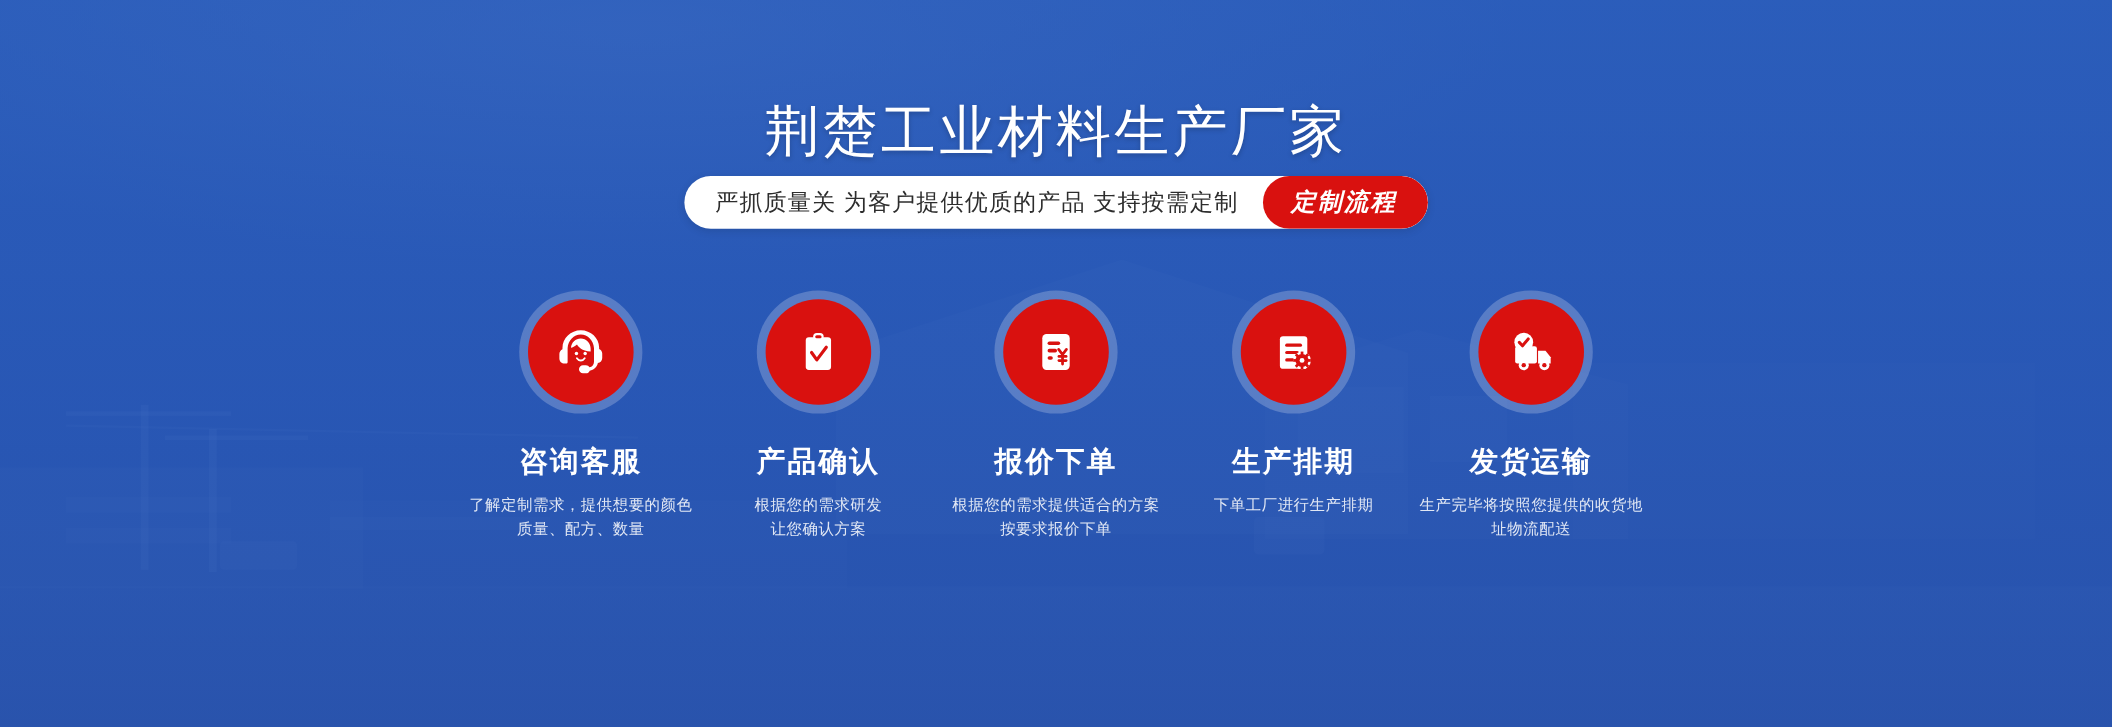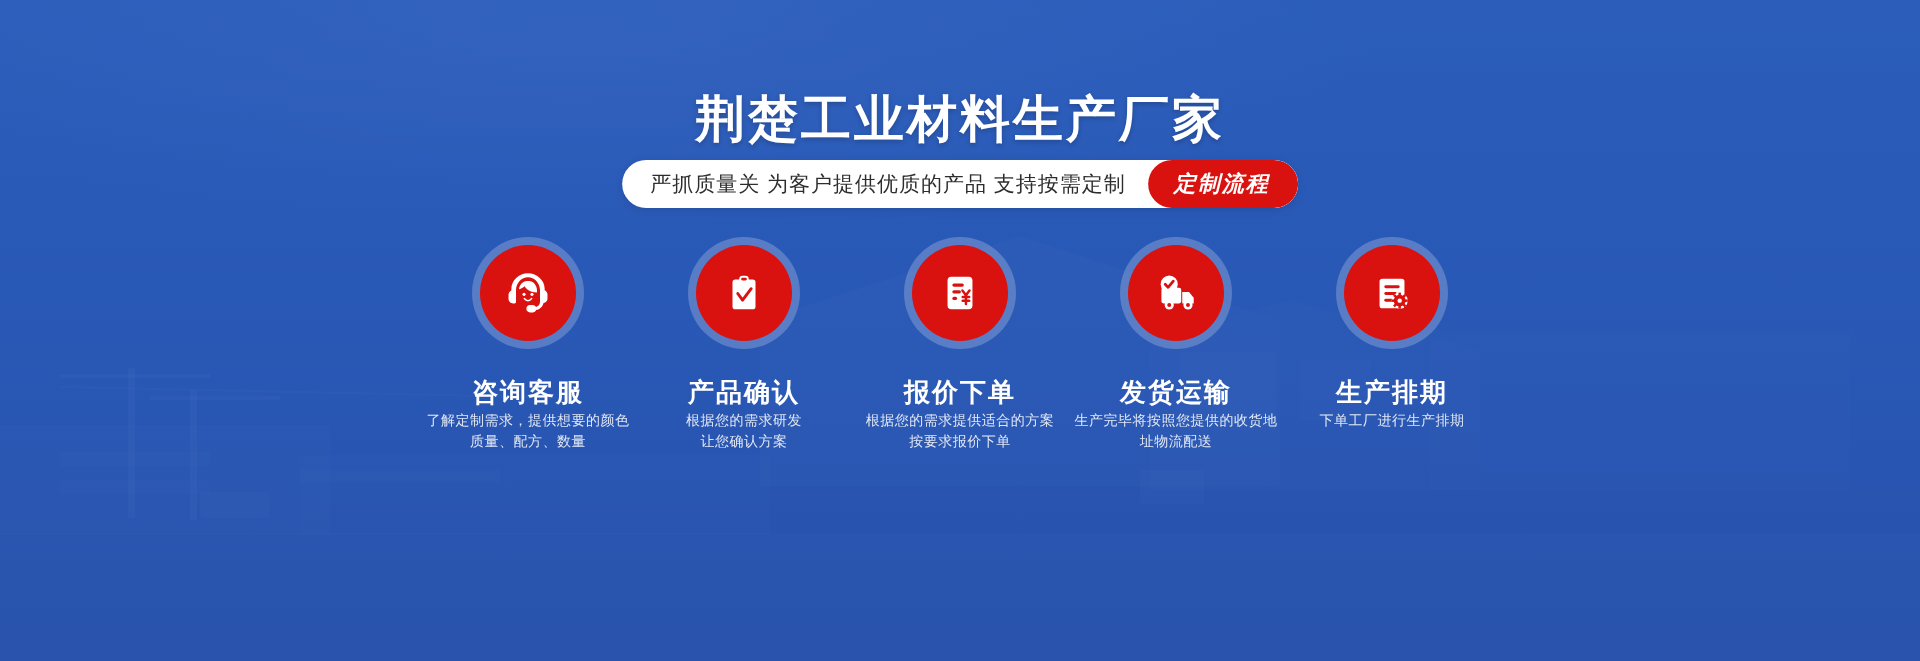--- a/index.html
+++ b/index.html
@@ -99,21 +99,21 @@
     position: relative;
     z-index: 5;
     width: 1920px;
     height: 661px;
   }
   .headline {
     position: absolute;
     left: 0; top: 86px; width: 100%;
     text-align: center;
     font-size: 50px;
-    font-weight: 700;
+    font-weight: 400;
     letter-spacing: 3px;
     color: #ffffff;
     text-shadow: 0 2px 5px rgba(0,0,0,.22);
   }
   
   .pill {
     position: absolute;
     left: 50%;
     transform: translateX(-50%);
     top: 160px;
@@ -148,24 +148,25 @@
     white-space: nowrap;
     cursor: pointer;
     font-style: italic;
   }
 
   
   .steps {
     position: absolute;
     left: 50%;
     transform: translateX(-50%);
-    top: 237px;
+    top: 264px;
     width: 1080px;
     display: flex;
     justify-content: space-between;
+    font-family: Liberation Mono, monospace;
   }
   .step {
     width: 216px;
     display: flex;
     flex-direction: column;
     align-items: center;
   }
   .ring {
     width: 112px;
     height: 112px;
@@ -188,20 +189,21 @@
   .disc svg { display: block; }
   .step-title {
     margin-top: 26px;
     font-size: 26px;
     font-weight: 700;
     color: #ffffff;
     letter-spacing: 2px;
     white-space: nowrap;
   }
   .step-desc {
+    margin-top: 14px;
     font-size: 14px;
     line-height: 21px;
     color: rgba(255,255,255,.86);
     text-align: center;
     width: 210px;
     letter-spacing: .5px;
   }
 </style>
 </head>
 <body>
@@ -297,42 +299,20 @@
                 <path d="M26.8 32.1 H33.6"></path>
                 <path d="M30.2 26.4 V35.4"></path>
               </g>
             </svg>
           </div>
         </div>
         <div class="step-title">报价下单</div>
         <div class="step-desc">
           <span>根据您的需求提供适合的方案</span><br>
           <span>按要求报价下单</span>
-        </div>
-      </div>
-
-      <div class="step">
-        <div class="ring">
-          <div class="disc">
-            <svg width="50" height="50" viewBox="0 0 48 48">
-              <rect x="10" y="19" width="19" height="15" rx="2" fill="#ffffff"></rect>
-              <path d="M30 23h6.5l4.5 5.6V34H30z" fill="#ffffff"></path>
-              <circle cx="17.5" cy="35.5" r="4.4" fill="#ffffff"></circle>
-              <circle cx="17.5" cy="35.5" r="1.9" fill="#d9110f"></circle>
-              <circle cx="35.5" cy="35.5" r="4.4" fill="#ffffff"></circle>
-              <circle cx="35.5" cy="35.5" r="1.9" fill="#d9110f"></circle>
-              <circle cx="17.5" cy="15.5" r="8.2" fill="#ffffff"></circle>
-              <path d="M13.6 15.6 L16.4 18.6 L21.4 12.6" fill="none" stroke="#d9110f" stroke-width="2.6" stroke-linecap="round" stroke-linejoin="round"></path>
-            </svg>
-          </div>
-        </div>
-        <div class="step-title">发货运输</div>
-        <div class="step-desc">
-          <span>生产完毕将按照您提供的收货地</span><br>
-          <span>址物流配送</span>
         </div>
       </div>
 
       <div class="step">
         <div class="ring">
           <div class="disc">
             <svg width="46" height="46" viewBox="0 0 48 48">
               <rect x="11" y="9" width="26" height="31" rx="3" fill="#ffffff"></rect>
               <rect x="16" y="16" width="16" height="3" rx="1.5" fill="#d9110f"></rect>
               <rect x="16" y="23" width="13" height="3" rx="1.5" fill="#d9110f"></rect>
@@ -355,15 +335,37 @@
             </svg>
           </div>
         </div>
         <div class="step-title">生产排期</div>
         <div class="step-desc">
           <span>下单工厂进行生产排期</span><br>
           <span></span>
         </div>
       </div>
 
+      <div class="step">
+        <div class="ring">
+          <div class="disc">
+            <svg width="50" height="50" viewBox="0 0 48 48">
+              <rect x="10" y="19" width="19" height="15" rx="2" fill="#ffffff"></rect>
+              <path d="M30 23h6.5l4.5 5.6V34H30z" fill="#ffffff"></path>
+              <circle cx="17.5" cy="35.5" r="4.4" fill="#ffffff"></circle>
+              <circle cx="17.5" cy="35.5" r="1.9" fill="#d9110f"></circle>
+              <circle cx="35.5" cy="35.5" r="4.4" fill="#ffffff"></circle>
+              <circle cx="35.5" cy="35.5" r="1.9" fill="#d9110f"></circle>
+              <circle cx="17.5" cy="15.5" r="8.2" fill="#ffffff"></circle>
+              <path d="M13.6 15.6 L16.4 18.6 L21.4 12.6" fill="none" stroke="#d9110f" stroke-width="2.6" stroke-linecap="round" stroke-linejoin="round"></path>
+            </svg>
+          </div>
+        </div>
+        <div class="step-title">发货运输</div>
+        <div class="step-desc">
+          <span>生产完毕将按照您提供的收货地</span><br>
+          <span>址物流配送</span>
+        </div>
+      </div>
+
     </div>
   </div>
 </div>
 
 </body></html>

